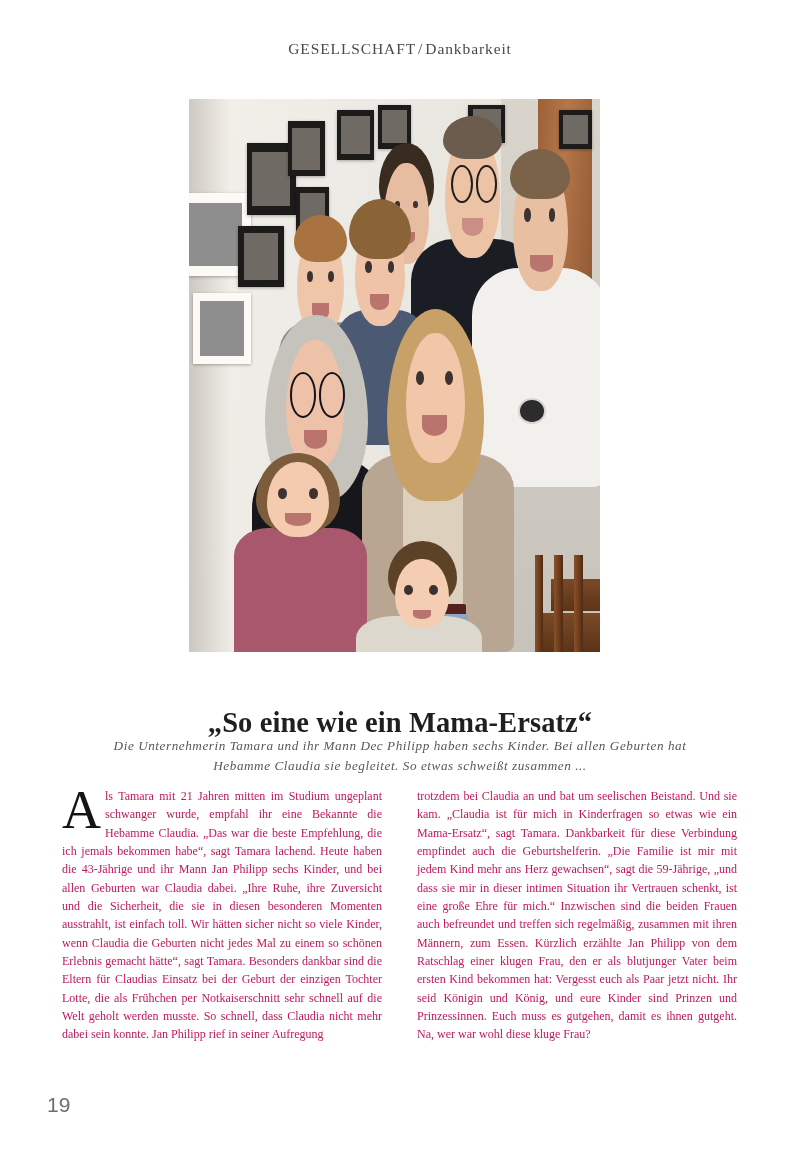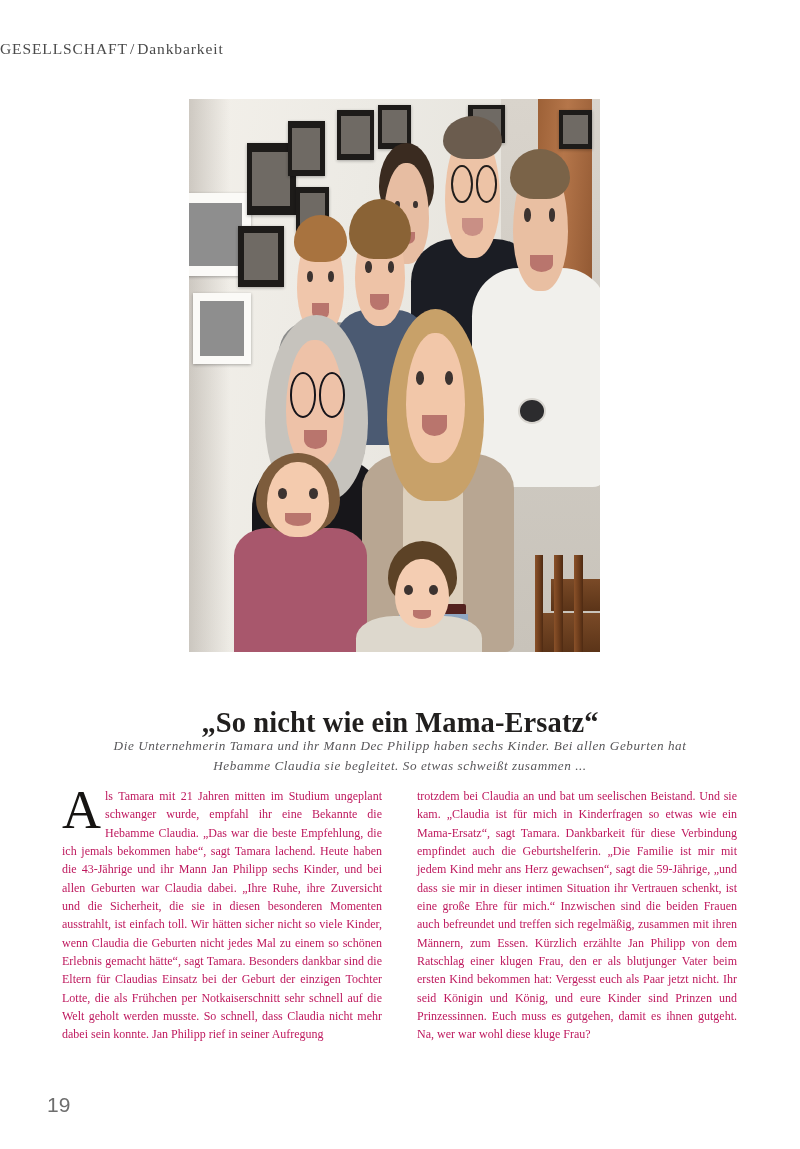--- a/index.html
+++ b/index.html
@@ -15,20 +15,21 @@
     color: #2b2b2b;
     overflow: hidden;
   }
 
   
   .running-head {
     position: absolute;
     top: 40px;
     left: 0;
     width: 800px;
+    text-align: center;
     font-family: "Liberation Serif", serif;
     font-size: 15.5px;
     letter-spacing: 0.9px;
     color: #4a4a4a;
   }
   .running-head .kicker { }
   .running-head .slash { padding: 0 2px; }
   .running-head .section { }
 
   
@@ -338,21 +339,21 @@
       <div class="hair" style="left:18%;top:0;width:70%;height:44%;background:#5c4226;"></div>
       <div class="head" style="left:26%;top:12%;width:54%;height:48%;background:#f4cdb2;"></div>
       <div class="eye" style="left:35%;top:30%;width:9%;height:7%;"></div>
       <div class="eye" style="left:60%;top:30%;width:9%;height:7%;"></div>
       <div class="mouth" style="left:44%;top:48%;width:18%;height:6%;"></div>
     </div>
 
   </div>
 </div>
 
-<h1 class="headline">„So nicht wie ein Mama-Ersatz“</h1>
+<h1 class="headline">„So eine wie ein Mama-Ersatz“</h1>
 
 <div class="standfirst">Die Unternehmerin Tamara und ihr Mann Dec Philipp haben sechs Kinder. Bei allen Geburten hat Hebamme Claudia sie begleitet. So etwas schweißt zusammen ...</div>
 
 <div class="columns">
   <div class="col">
     <p class="dropcap">Als Tamara mit 21 Jahren mitten im Studium ungeplant schwanger wurde, empfahl ihr eine Bekannte die Hebamme Claudia. „Das war die beste Empfehlung, die ich jemals bekommen habe“, sagt Tamara lachend. Heute haben die 43-Jährige und ihr Mann Jan Philipp sechs Kinder, und bei allen Geburten war Claudia dabei. „Ihre Ruhe, ihre Zuversicht und die Sicherheit, die sie in diesen besonderen Momenten ausstrahlt, ist einfach toll. Wir hätten sicher nicht so viele Kinder, wenn Claudia die Geburten nicht jedes Mal zu einem so schönen Erlebnis gemacht hätte“, sagt Tamara. Besonders dankbar sind die Eltern für Claudias Einsatz bei der Geburt der einzigen Tochter Lotte, die als Frühchen per Notkaiserschnitt sehr schnell auf die Welt geholt werden musste. So schnell, dass Claudia nicht mehr dabei sein konnte. Jan Philipp rief in seiner Aufregung</p>
   </div>
   <div class="col">
     <p>trotzdem bei Claudia an und bat um seelischen Beistand. Und sie kam. „Claudia ist für mich in Kinderfragen so etwas wie ein Mama-Ersatz“, sagt Tamara. Dankbarkeit für diese Verbindung empfindet auch die Geburtshelferin. „Die Familie ist mir mit jedem Kind mehr ans Herz gewachsen“, sagt die 59-Jährige, „und dass sie mir in dieser intimen Situation ihr Vertrauen schenkt, ist eine große Ehre für mich.“ Inzwischen sind die beiden Frauen auch befreundet und treffen sich regelmäßig, zusammen mit ihren Männern, zum Essen. Kürzlich erzählte Jan Philipp von dem Ratschlag einer klugen Frau, den er als blutjunger Vater beim ersten Kind bekommen hat: Vergesst euch als Paar jetzt nicht. Ihr seid Königin und König, und eure Kinder sind Prinzen und Prinzessinnen. Euch muss es gutgehen, damit es ihnen gutgeht. Na, wer war wohl diese kluge Frau?</p>
   </div>

